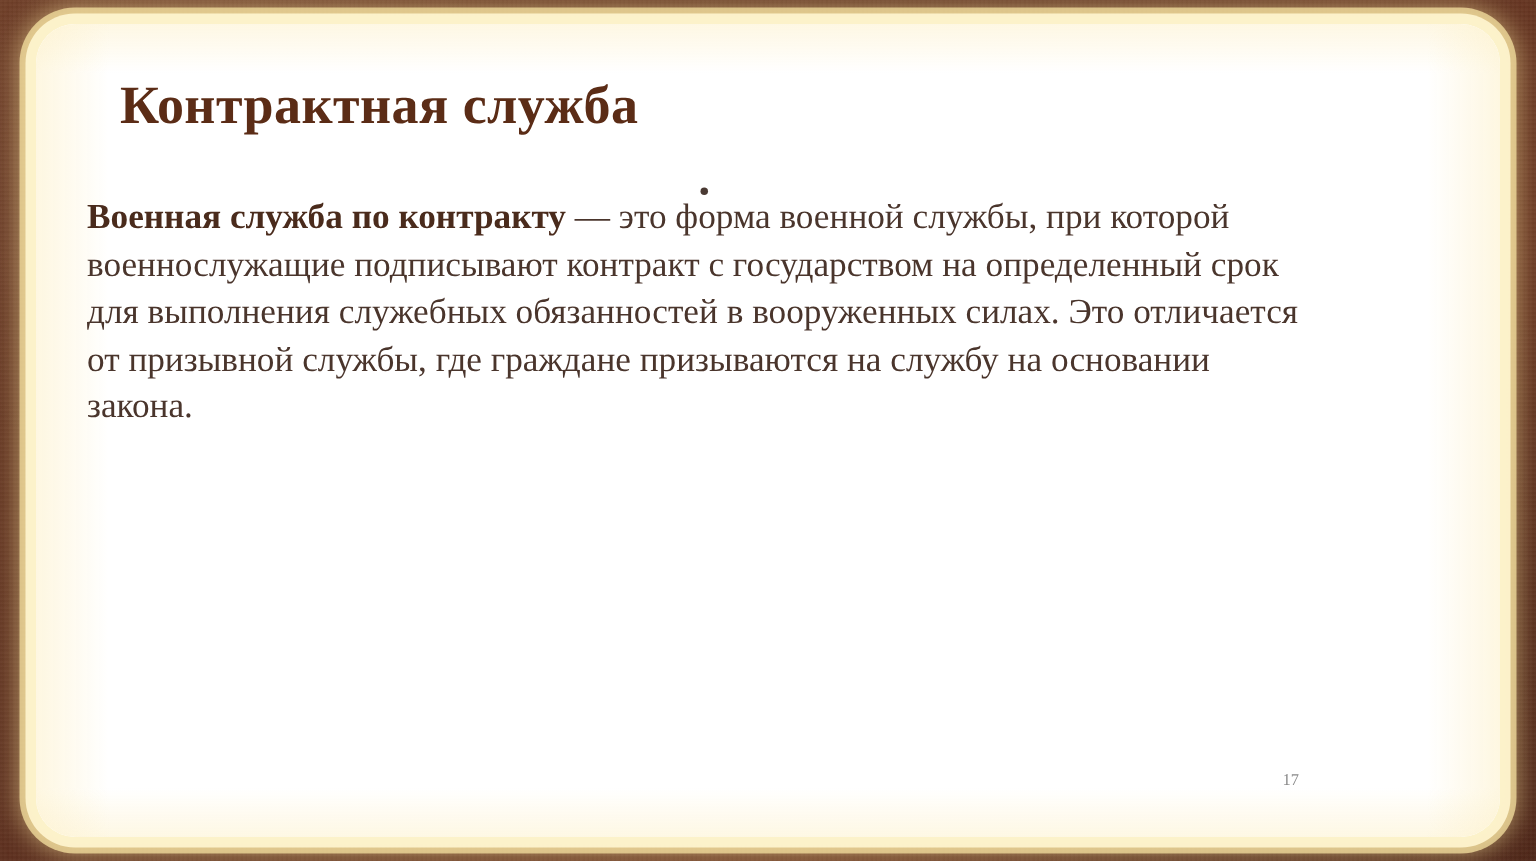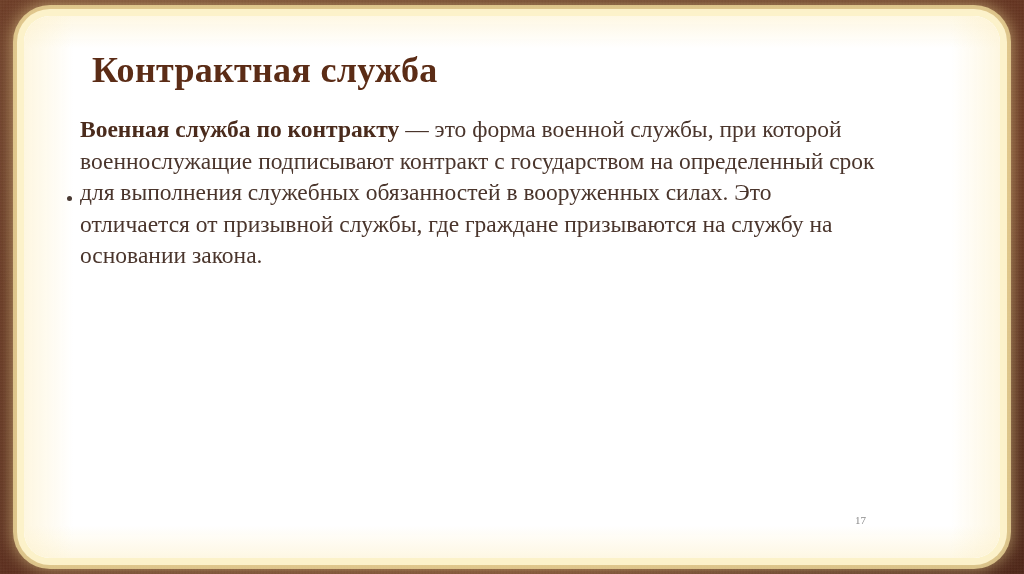--- a/index.html
+++ b/index.html
@@ -60,31 +60,31 @@
     position: absolute;
     left: 56px;
     top: 32px;
     right: 56px;
     font-family: "Liberation Serif", serif;
     font-weight: bold;
     font-size: 36px;
     line-height: 44px;
     color: #5b2c16;
     letter-spacing: 0.3px;
-    margin-left: 12px;
   }
   .body-block {
     position: absolute;
     left: 34px;
     top: 98px;
     right: 120px;
   }
   .bullet-row {
     display: flex;
     align-items: center;
+    flex-direction: column;
   }
   .bullet-dot {
     flex: 0 0 auto;
     width: 22px;
     padding-top: 11px;
     color: #4a3a33;
     font-size: 17px;
     line-height: 0;
     text-align: center;
   }

